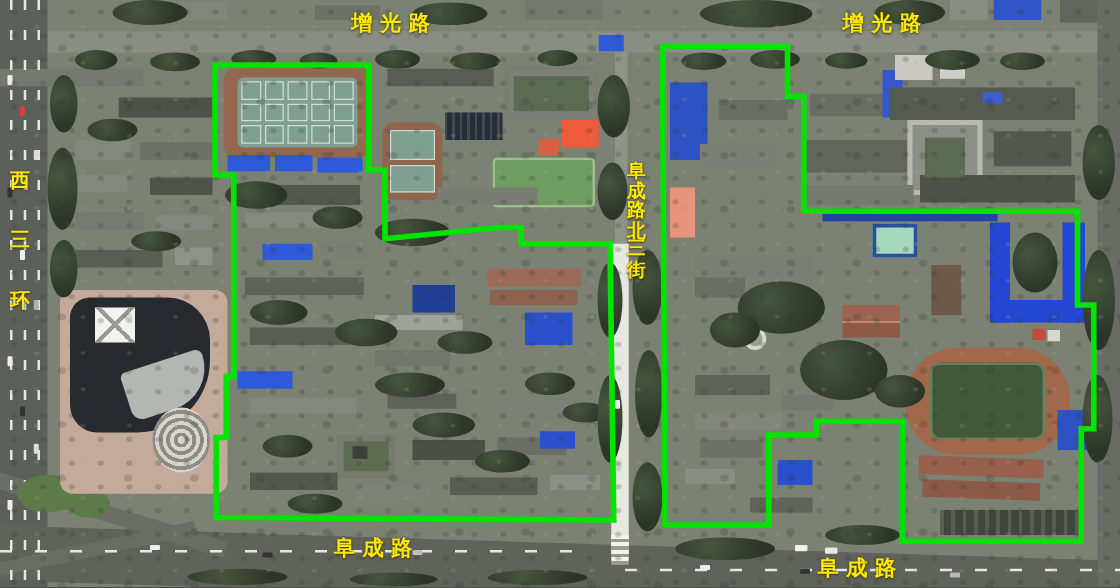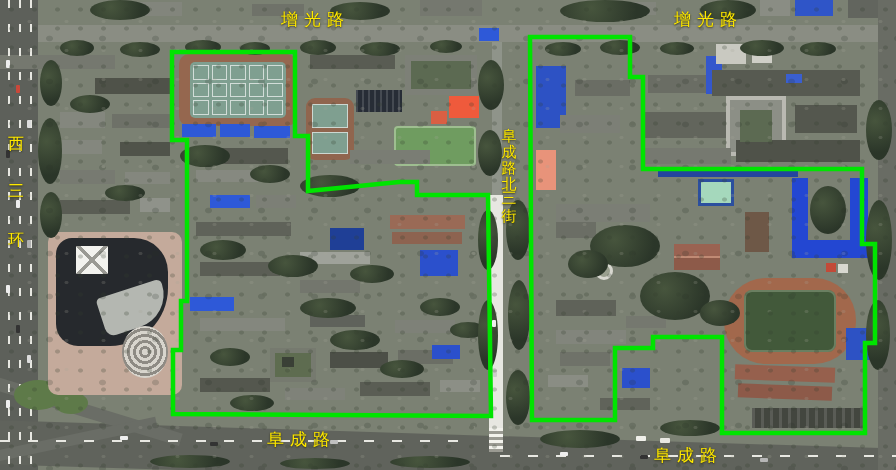--- a/index.html
+++ b/index.html
@@ -23,21 +23,21 @@
      background:radial-gradient(circle at 35% 35%, #47553d, #2b3629 75%);}
   .lawn{position:absolute;border-radius:50%;z-index:3;background:#5e7a49;}
   .b{position:absolute;z-index:3;}
   .car{position:absolute;z-index:5;border-radius:1px;}
   .court{border:1px solid rgba(255,255,255,.65);}
   .road{position:absolute;z-index:2;}
   .dashv{background:repeating-linear-gradient(180deg,#e8e8e2 0 8px,transparent 8px 24px);width:2px;position:absolute;z-index:3;}
   .dashh{background:repeating-linear-gradient(90deg,#e8e8e2 0 10px,transparent 10px 28px);height:2px;position:absolute;z-index:3;}
   #boundary-svg{position:absolute;left:0;top:0;z-index:9;}
   .map-label{
-    position:absolute;z-index:11;color:#ffe900;font-weight:normal;
+    position:absolute;z-index:11;color:#ffe900;font-weight:bold;
     text-shadow:0 1px 2px rgba(45,45,15,.85), 0 0 1px rgba(60,60,0,.6);
     white-space:nowrap;line-height:1;
   }
   .h-label{font-size:17px;letter-spacing:6px;}
   .v-label{writing-mode:vertical-rl;text-orientation:upright;}
   #label-xisanhuan{font-size:16px;letter-spacing:48px;}
   #label-north3rd{font-size:15px;letter-spacing:16px;}
 </style>
 </head>
 <body>

